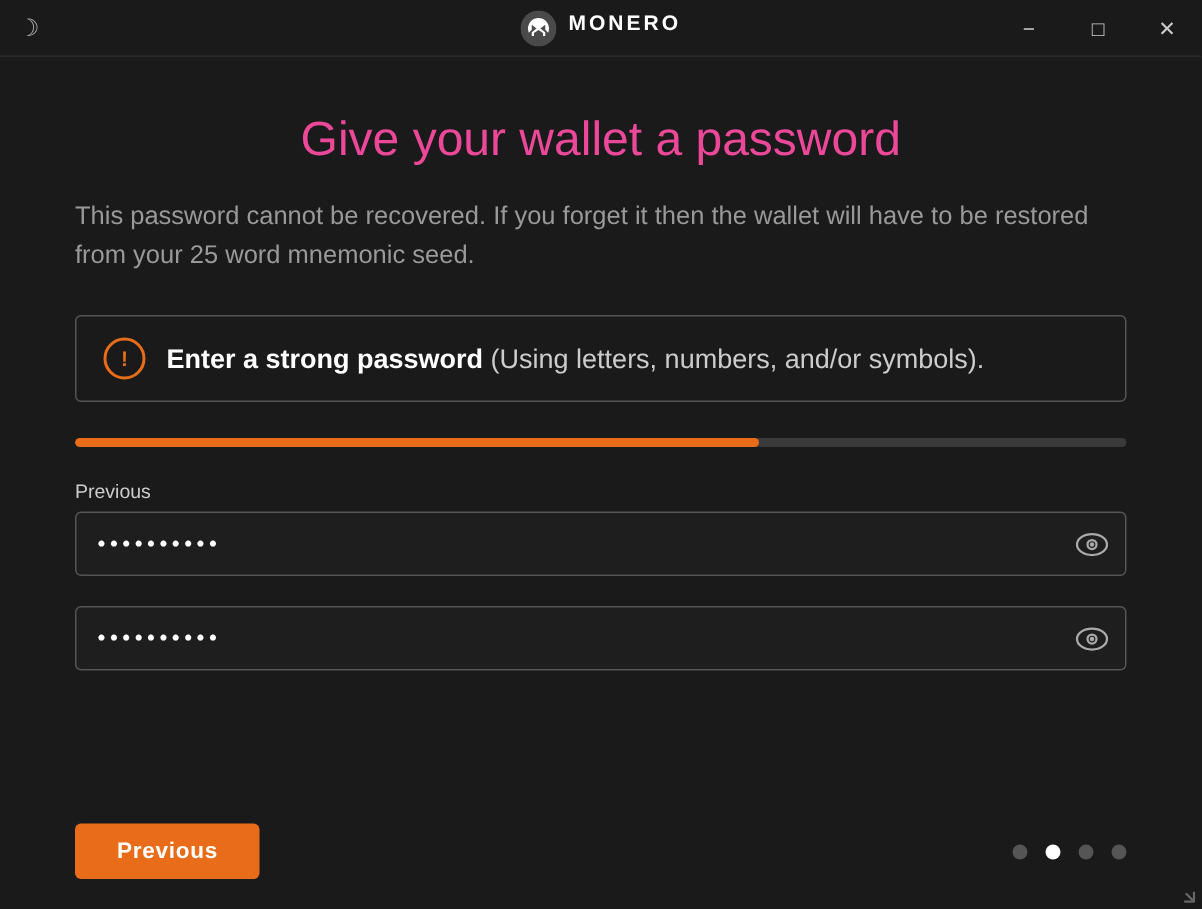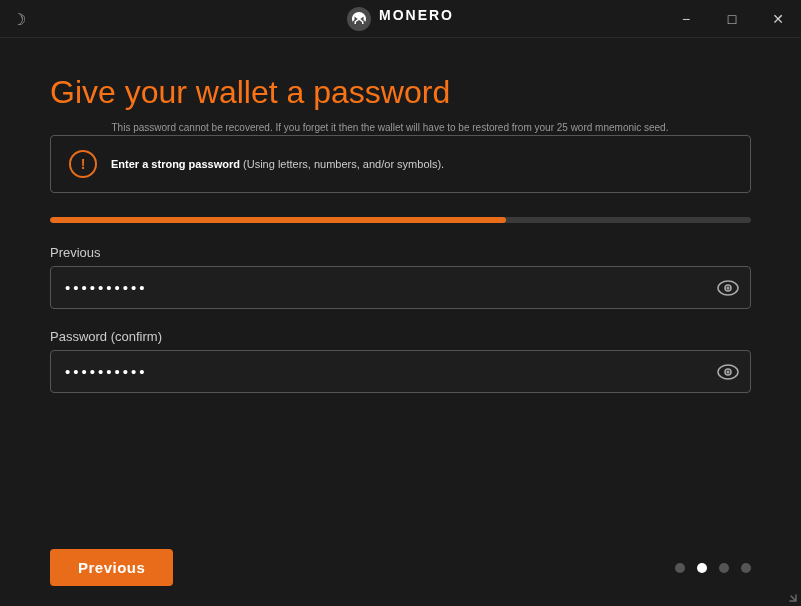--- a/index.html
+++ b/index.html
@@ -77,30 +77,31 @@
     }
 
     
     .main-content {
       padding: 36px 50px 20px 50px;
     }
 
     .page-title {
       font-size: 32px;
       font-weight: 300;
-      color: #f97316;
-      margin-bottom: 9px;
+      color: #ec4899;
+      margin-bottom: 20px;
+      text-align: center;
     }
 
     .page-subtitle {
-      font-size: 10px;
+      font-size: 17px;
       color: #999999;
       line-height: 1.5;
+      margin-bottom: 28px;
       max-width: 680px;
-      text-align: center;
     }
 
     
     .info-box {
       border: 1px solid #555;
       border-radius: 4px;
       padding: 14px 18px;
       display: flex;
       align-items: center;
       gap: 14px;
@@ -116,21 +117,21 @@
       display: flex;
       align-items: center;
       justify-content: center;
       color: #e86c1a;
       font-size: 14px;
       font-weight: bold;
       flex-shrink: 0;
     }
 
     .info-text {
-      font-size: 11px;
+      font-size: 18px;
       color: #cccccc;
     }
 
     .info-text strong {
       font-weight: 700;
       color: #ffffff;
     }
 
     
     .strength-label {
@@ -294,21 +295,20 @@
     <input type="password" class="password-input" value="••••••••••" style="">
     <button class="eye-btn">
       <svg width="22" height="16" viewBox="0 0 22 16" fill="none" xmlns="http://www.w3.org/2000/svg">
         <ellipse cx="11" cy="8" rx="10" ry="7" stroke="#aaa" stroke-width="1.5"></ellipse>
         <circle cx="11" cy="8" r="3" stroke="#aaa" stroke-width="1.5"></circle>
         <circle cx="11" cy="8" r="1.5" fill="#aaa"></circle>
       </svg>
     </button>
   </div>
 
-  <div class="field-label">Password (confirm)</div>
   <div class="input-wrapper">
     <input type="password" class="password-input" value="••••••••••" style="">
     <button class="eye-btn">
       <svg width="22" height="16" viewBox="0 0 22 16" fill="none" xmlns="http://www.w3.org/2000/svg">
         <ellipse cx="11" cy="8" rx="10" ry="7" stroke="#aaa" stroke-width="1.5"></ellipse>
         <circle cx="11" cy="8" r="3" stroke="#aaa" stroke-width="1.5"></circle>
         <circle cx="11" cy="8" r="1.5" fill="#aaa"></circle>
       </svg>
     </button>
   </div>

